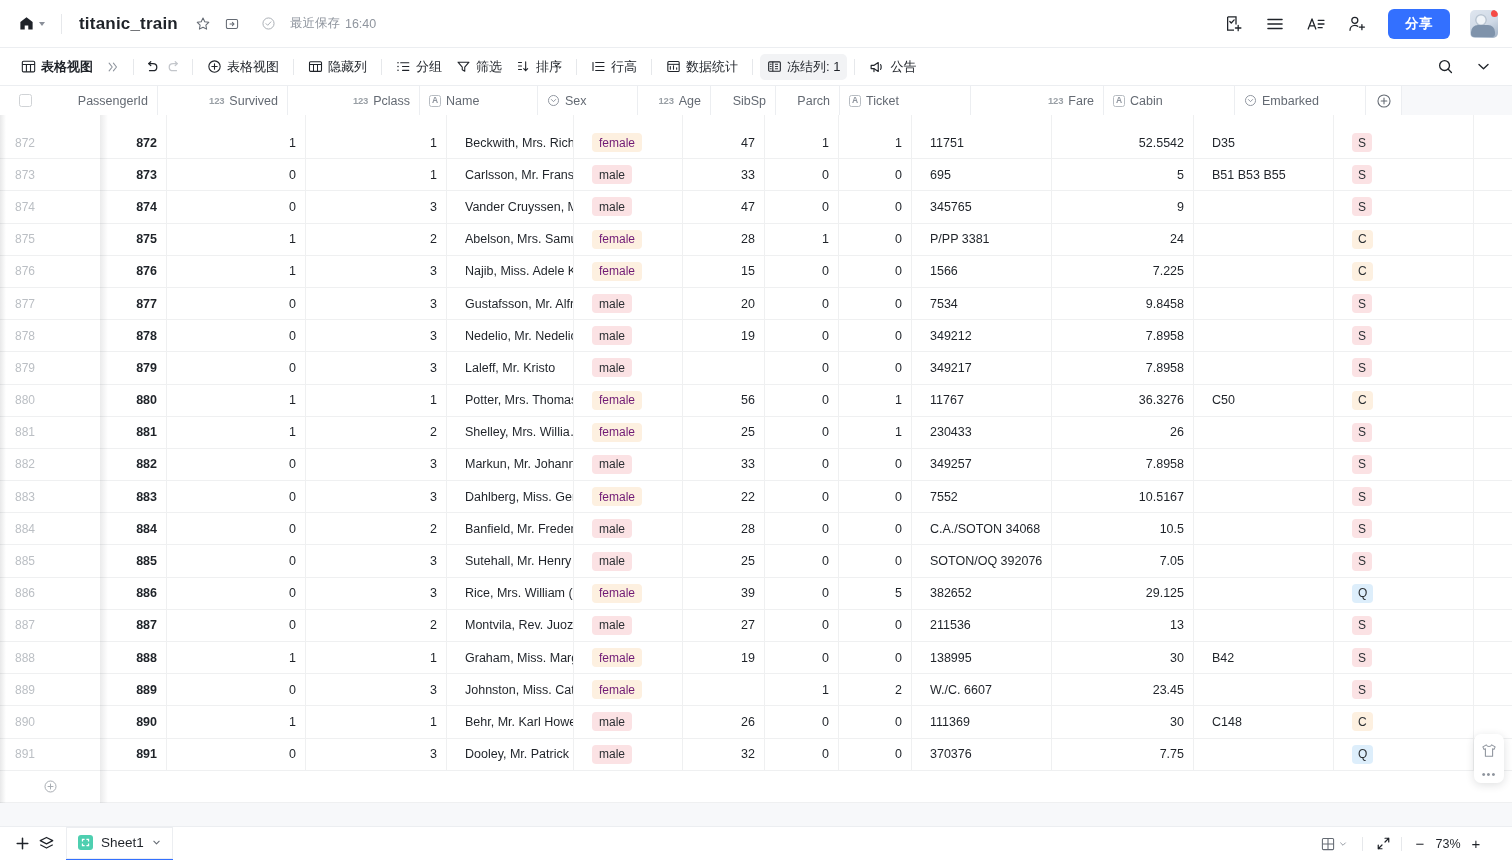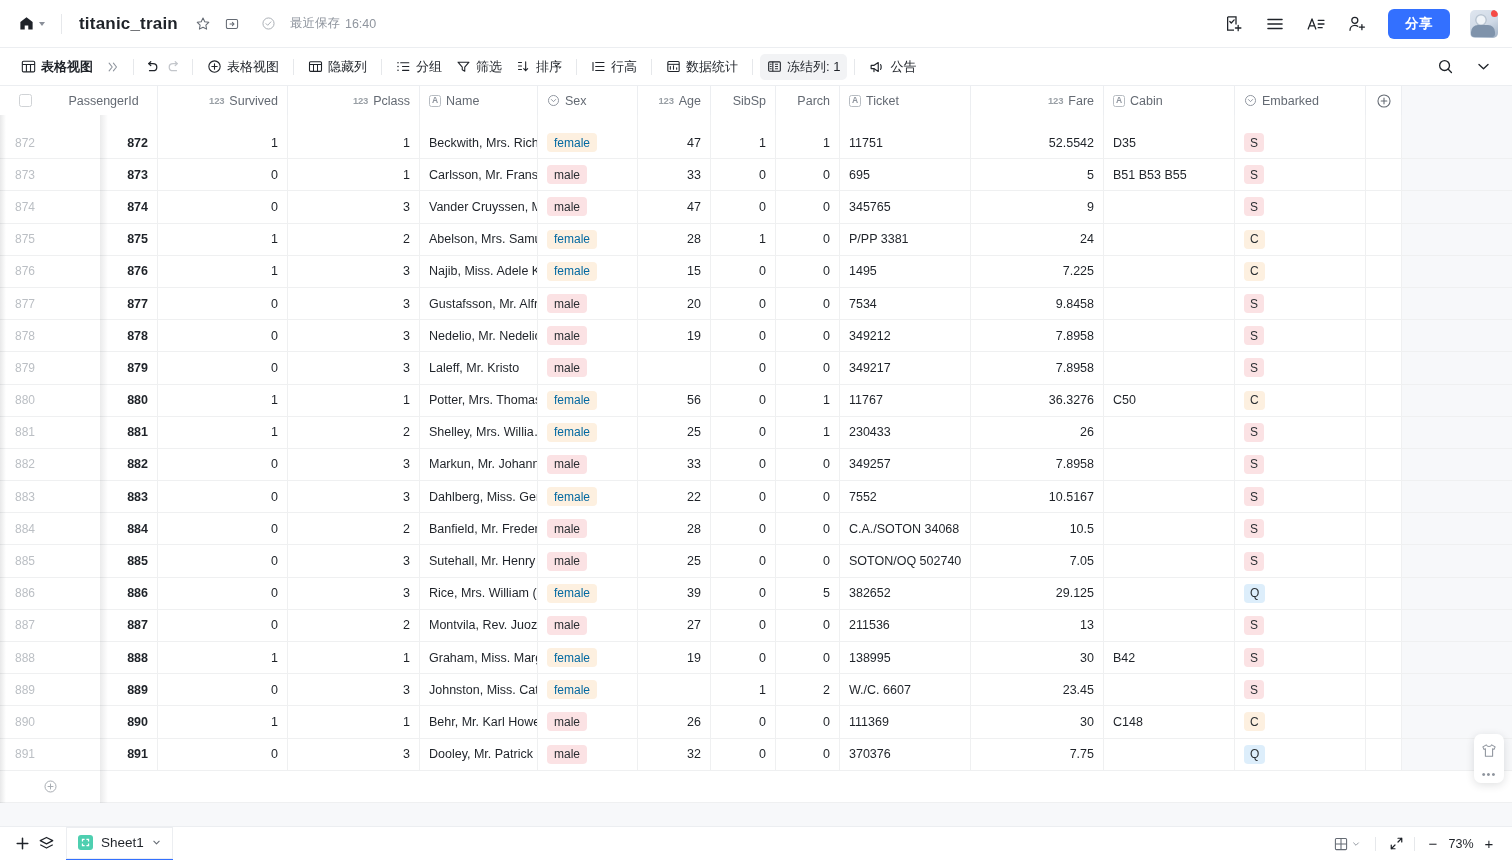--- a/index.html
+++ b/index.html
@@ -105,20 +105,21 @@
   .addcol {
     flex: 0 0 36px; display:flex; align-items:center; justify-content:center; height:29px;
     background:#fff; cursor:pointer; border-right:1px solid #eceef1;
   }
   .hdr-tail { flex: 1 1 auto; background:#f7f8fa; height:29px; }
 
   .body { position: relative; }
   .row {
     display: flex; height: 32.2px; background: #fff;
     border-bottom: 1px solid #eff0f1;
+    gap: 9px;
   }
   .cell {
     display: flex; align-items: center;
     font-size: 12.5px; color: #1f2329;
     border-right: 1px solid #eff0f1;
     padding: 0 9px; flex: 0 0 auto; height: 100%;
     overflow: hidden; white-space: nowrap; cursor: cell;
   }
   .cell.num { justify-content: flex-end; }
   .cell.rowno {
@@ -127,21 +128,21 @@
   }
   .cell.pid { font-weight: 700; justify-content: flex-end; }
   .cell.nametxt { text-overflow: ellipsis; }
   .row-tail { flex: 1 1 auto; background: #f7f8fa; }
   .cell.addpad { flex: 0 0 36px; border-right:1px solid #eff0f1; }
 
   .tag {
     display: inline-flex; align-items: center; height: 19px;
     padding: 0 7px; border-radius: 4px; font-size: 12px; line-height: 1;
   }
-  .tag-female { background:#fdf0e0; color:#0369a1; }
+  .tag-female { background:#fdf0e0; color:#701a75; }
   .tag-male   { background:#fbe2e4; color:#2b2f33; }
   .tag-S { background:#fbe2e4; color:#2b2f33; padding:0 6px; }
   .tag-C { background:#fdf0e0; color:#2b2f33; padding:0 6px; }
   .tag-Q { background:#ddeefb; color:#2b2f33; padding:0 6px; }
 
   .toprow-clip { height: 12px; overflow: hidden; }
 
   .addrow {
     display: flex; align-items: center; height: 32px; background:#fff;
     border-bottom: 1px solid #eff0f1;
@@ -170,21 +171,21 @@
     display: flex; flex-direction: column; align-items: center;
     padding: 7px 0 5px; gap: 9px; z-index: 10;
   }
   .fp-btn { width: 20px; height: 20px; display:flex; align-items:center; justify-content:center; cursor:pointer; color:#646a73; }
   .fp-dots { letter-spacing: 1px; font-size: 11px; color:#8f959e; line-height: 8px; }
 
   
   .bottombar {
     height: 34px; flex: 0 0 34px; background:#fff;
     border-top: 1px solid #eceef1;
-    display: flex; align-items: center; padding: 0 12px 0 10px;
+    display: flex; align-items: center; padding: 0 25px 0 10px;
     position: relative; z-index: 11;
   }
   .bb-icon { width: 24px; height: 24px; display:flex; align-items:center; justify-content:center; cursor:pointer; border-radius:4px; color:#1f2329; }
   .sheet-tab {
     display:flex; align-items:center; gap:8px; height:34px; padding: 0 12px;
     border-bottom: 2.5px solid #3370ff; cursor:pointer; margin-left: 8px;
     box-shadow: 0 0 0 1px #eceef1 inset;
   }
   .sheet-ico {
     width:15px; height:15px; border-radius:3px; background:#4ecfb0;
@@ -421,21 +422,21 @@
     </div>
   </div>
 
   <div class="gridwrap">
     <div class="grid">
 
       <div class="hdr-row" id="hdr-row">
           <div class="hcell checkcol rowno" style="flex:0 0 50px">
             <span class="chk"></span>
           </div>
-          <div class="hcell" style="flex:0 0 108px;justify-content:center;">
+          <div class="hcell" style="flex:0 0 108px;justify-content:flex-end;">
             <span>PassengerId</span>
           </div>
           <div class="hcell" style="flex:0 0 130px;justify-content:flex-end;">
             <span class="num123">123</span>
             <span>Survived</span>
           </div>
           <div class="hcell" style="flex:0 0 132px;justify-content:flex-end;">
             <span class="num123">123</span>
             <span>Pclass</span>
           </div>
@@ -601,21 +602,21 @@
             <div class="cell pid" style="flex:0 0 108px">876</div>
             <div class="cell num" style="flex:0 0 130px">1</div>
             <div class="cell num" style="flex:0 0 132px">3</div>
             <div class="cell nametxt" style="flex:0 0 118px">Najib, Miss. Adele K…</div>
             <div class="cell" style="flex:0 0 100px">
               <span class="tag tag-female">female</span>
             </div>
             <div class="cell num" style="flex:0 0 73px">15</div>
             <div class="cell num" style="flex:0 0 65px">0</div>
             <div class="cell num" style="flex:0 0 64px">0</div>
-            <div class="cell" style="flex:0 0 131px">1495</div>
+            <div class="cell" style="flex:0 0 131px">1566</div>
             <div class="cell num" style="flex:0 0 133px">7.225</div>
             <div class="cell" style="flex:0 0 131px"></div>
             <div class="cell" style="flex:0 0 131px">
               <span class="tag tag-C">C</span>
             </div>
             <div class="cell addpad"></div>
             <div class="row-tail"></div>
           </div>
           <div class="row">
             <div class="cell rowno" style="flex:0 0 50px">877</div>
@@ -790,21 +791,21 @@
             <div class="cell pid" style="flex:0 0 108px">885</div>
             <div class="cell num" style="flex:0 0 130px">0</div>
             <div class="cell num" style="flex:0 0 132px">3</div>
             <div class="cell nametxt" style="flex:0 0 118px">Sutehall, Mr. Henry Jr</div>
             <div class="cell" style="flex:0 0 100px">
               <span class="tag tag-male">male</span>
             </div>
             <div class="cell num" style="flex:0 0 73px">25</div>
             <div class="cell num" style="flex:0 0 65px">0</div>
             <div class="cell num" style="flex:0 0 64px">0</div>
-            <div class="cell" style="flex:0 0 131px">SOTON/OQ 502740</div>
+            <div class="cell" style="flex:0 0 131px">SOTON/OQ 392076</div>
             <div class="cell num" style="flex:0 0 133px">7.05</div>
             <div class="cell" style="flex:0 0 131px"></div>
             <div class="cell" style="flex:0 0 131px">
               <span class="tag tag-S">S</span>
             </div>
             <div class="cell addpad"></div>
             <div class="row-tail"></div>
           </div>
           <div class="row">
             <div class="cell rowno" style="flex:0 0 50px">886</div>

